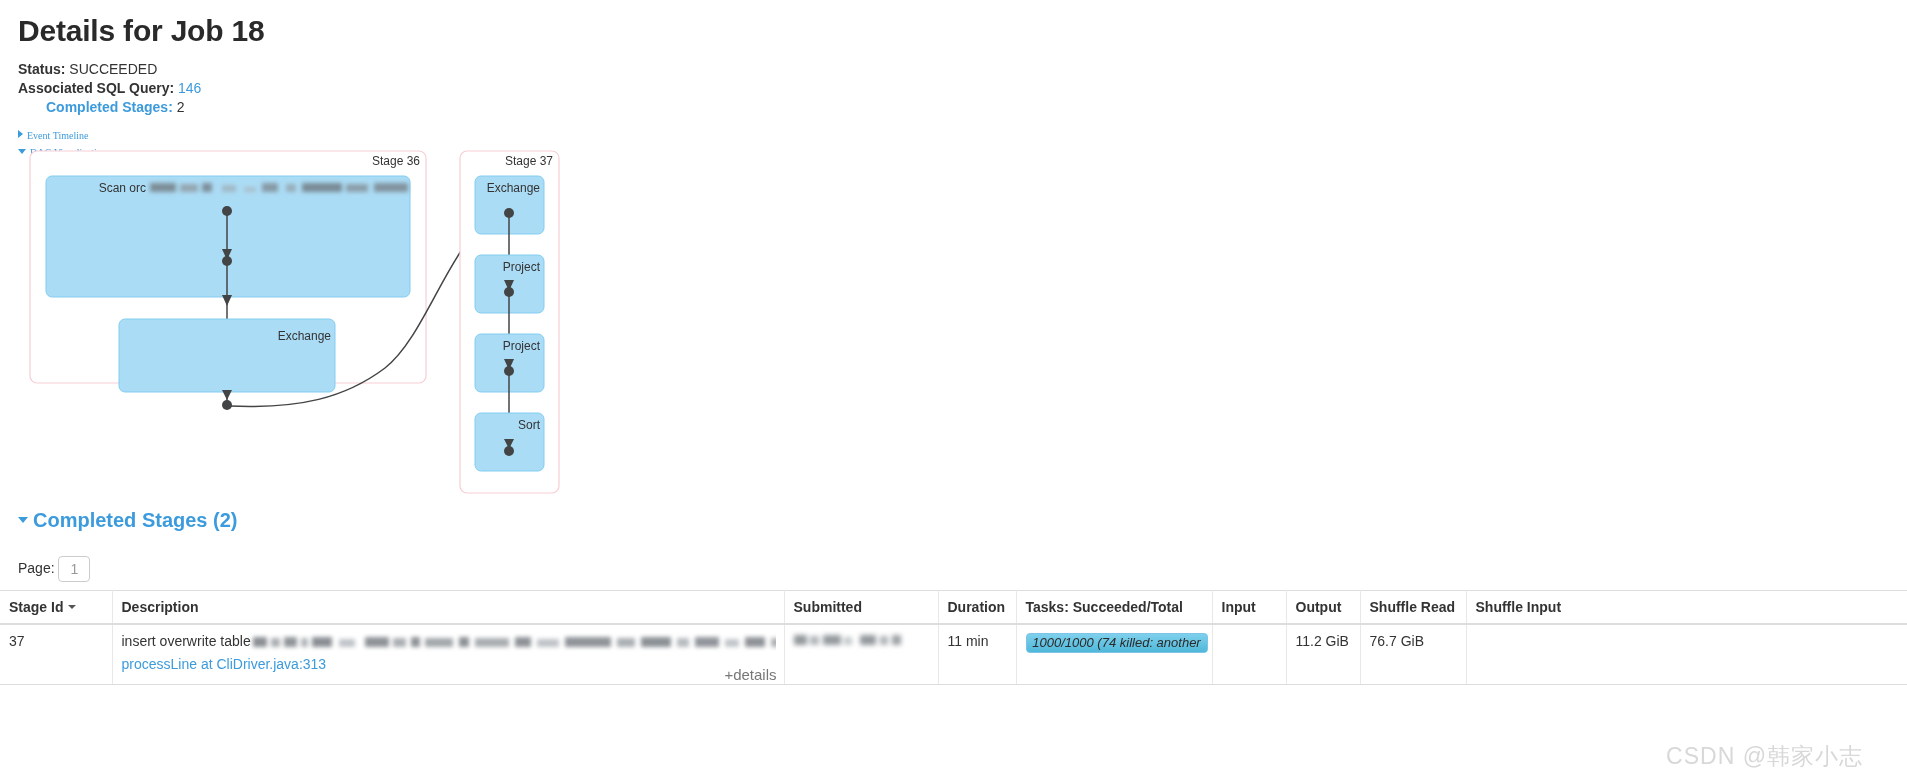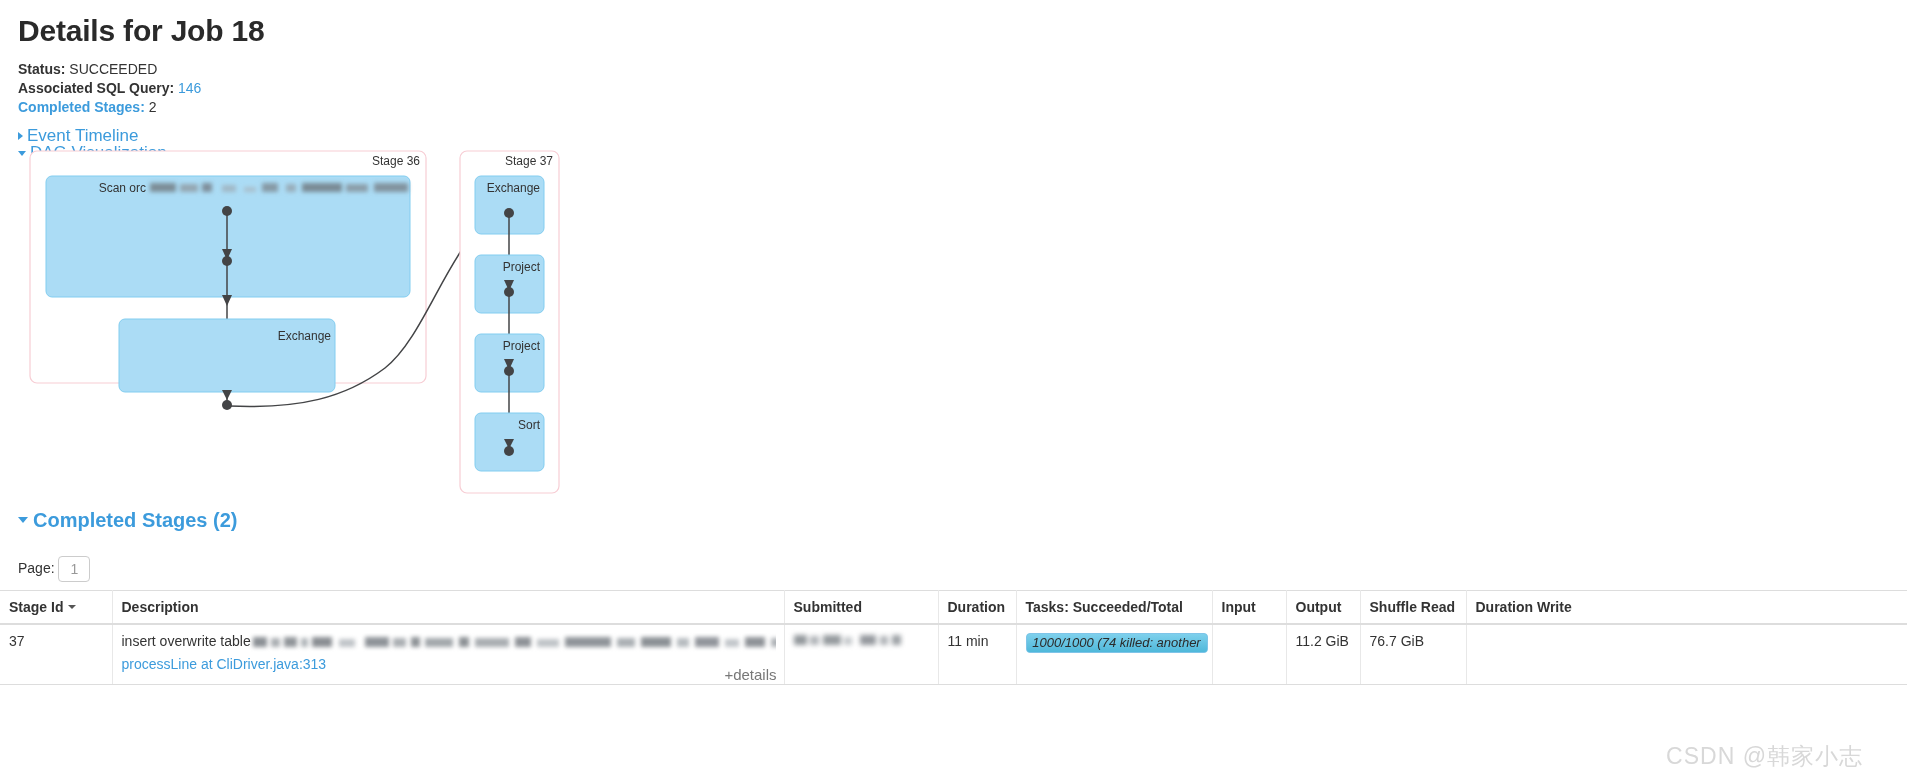--- a/index.html
+++ b/index.html
@@ -26,33 +26,34 @@
     color: #2a2a2a;
     letter-spacing: -0.2px;
   }
   .meta-block {
     padding: 12px 0 0 18px;
     line-height: 19px;
     font-size: 14px;
   }
   .meta-row { white-space: nowrap; }
   .meta-label { font-weight: bold; color: #333; }
-  .meta-label.link { color: #3c9bdc; }
+  .meta-label.link { color: #3c9bdc; margin-left: 28px; }
   .meta-value { color: #333; }
   .meta-value.link { color: #3c9bdc; }
 
   .toggle-block {
     padding: 10px 0 0 18px;
     line-height: 17px;
   }
   .toggle-row {
     color: #3c9bdc;
-    font-size: 17px;
+    font-size: 10px;
     cursor: pointer;
     white-space: nowrap;
+    font-family: Liberation Serif, serif;
   }
   .caret-right {
     display: inline-block;
     width: 0; height: 0;
     border-left: 5px solid #3c9bdc;
     border-top: 4px solid transparent;
     border-bottom: 4px solid transparent;
     margin-right: 4px;
     vertical-align: 1px;
   }
@@ -422,21 +423,21 @@
     <thead>
       <tr>
         <th><span>Stage Id</span><span class="sort-caret"></span></th>
         <th>Description</th>
         <th>Submitted</th>
         <th>Duration</th>
         <th>Tasks: Succeeded/Total</th>
         <th>Input</th>
         <th>Output</th>
         <th>Shuffle Read</th>
-        <th>Duration Write</th>
+        <th>Shuffle Input</th>
       </tr>
     </thead>
     <tbody>
       <tr>
         <td>37</td>
         <td class="desc-cell">
           <div class="desc-line1">
             <span>insert overwrite table</span><span class="desc-blur">
               <svg width="560" height="14" xmlns="http://www.w3.org/2000/svg">
                 <rect x="0" y="2" width="14" height="10" fill="#6e747a" opacity="0.8"></rect>

